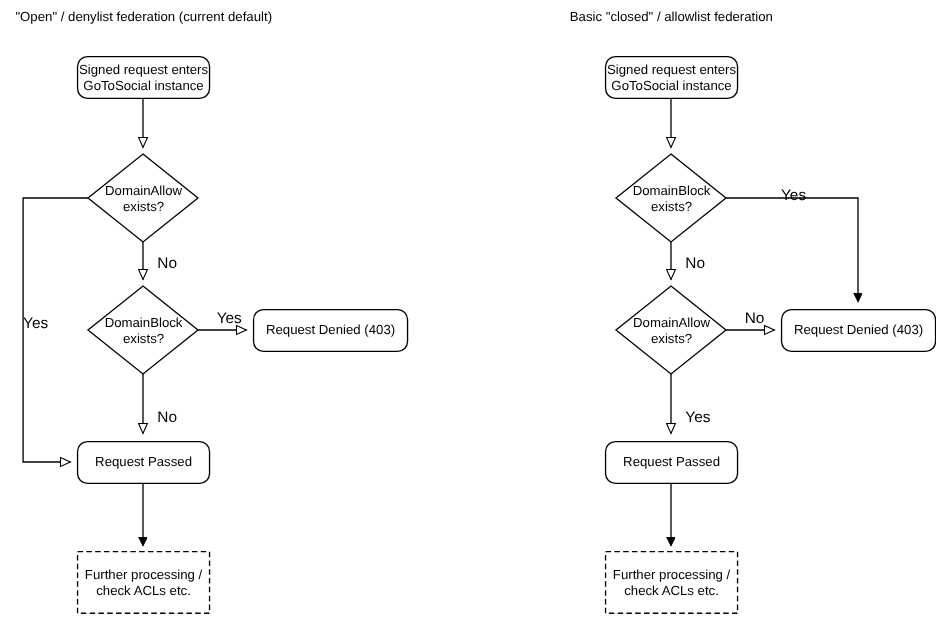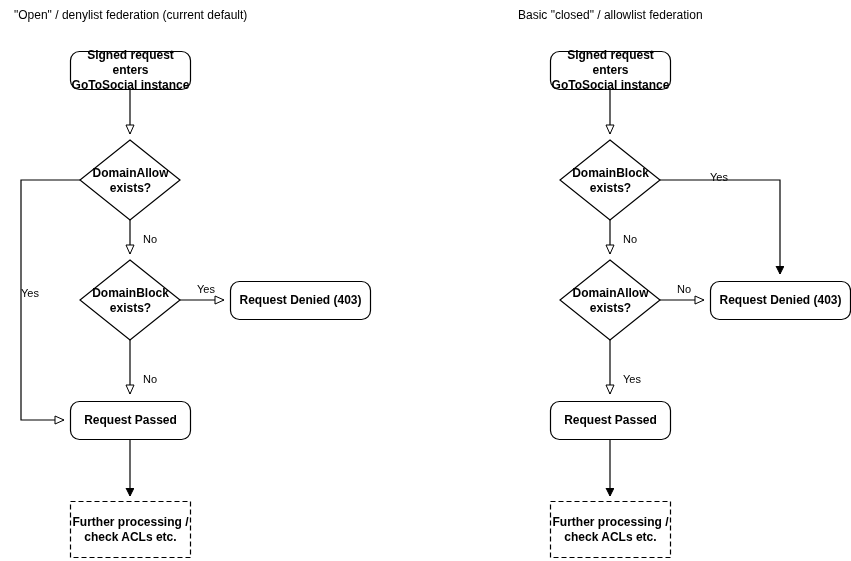--- a/index.html
+++ b/index.html
@@ -31,32 +31,31 @@
     position: absolute;
     white-space: pre;
     color: #000000;
     pointer-events: none;
   }
   .panel-title {
     font-size: 12px;
     line-height: 14px;
   }
   .edge-label {
-    font-size: 11px;
+    font-size: 14px;
     line-height: 13px;
   }
   .node-text-wrap {
     position: absolute;
     display: flex;
     align-items: center;
     justify-content: center;
     text-align: center;
     font-size: 12px;
     line-height: 15px;
-    font-weight: bold;
   }
 </style>
 </head>
 <body>
 
 <div id="canvas">
 
   <svg class="diagram-layer" viewBox="0 0 851 561">
     <defs>
       <marker id="openArrow" markerWidth="12" markerHeight="12" refX="10" refY="5" orient="auto" markerUnits="userSpaceOnUse">

